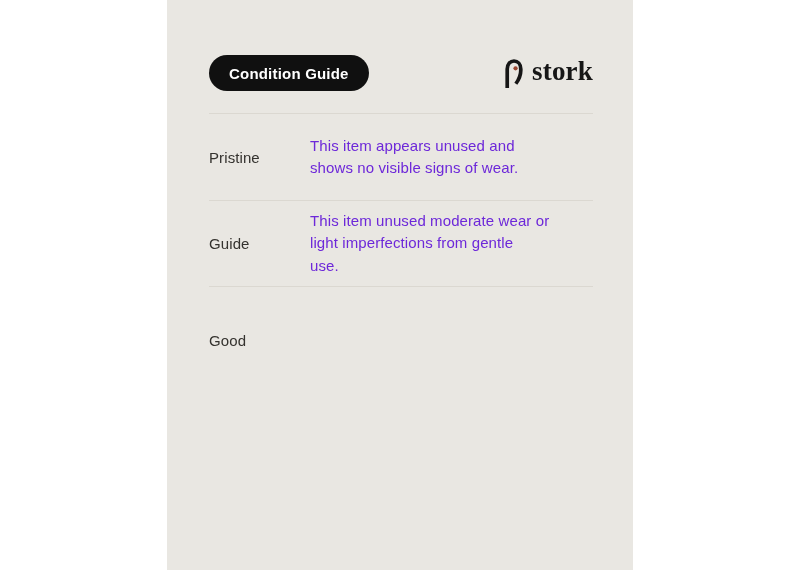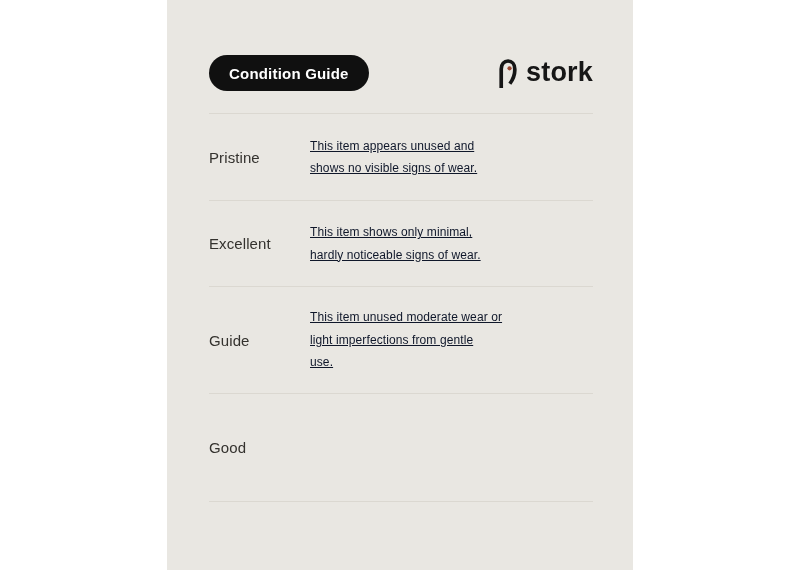--- a/index.html
+++ b/index.html
@@ -43,22 +43,23 @@
   }
   .badge span{
     color:#ffffff;
     font-size:15px;
     font-weight:700;
     letter-spacing:.2px;
     white-space:nowrap;
   }
   .logo{
     display:flex;
-    align-items:center;
+    align-items:flex-start;
     gap:6px;
+    font-family:Liberation Serif, serif;
   }
   .logo-word{
     font-size:27px;
     font-weight:600;
     color:#161616;
     letter-spacing:.2px;
     line-height:1;
     padding-bottom:2px;
   }
   
@@ -77,26 +78,25 @@
   .clabel{
     width:101px;
     flex-shrink:0;
     font-size:15px;
     font-weight:500;
     color:#34322e;
     letter-spacing:.1px;
   }
   .cdesc{
     white-space:pre;
-    font-size:12px;
+    font-size:15px;
     font-weight:500;
     line-height:22.4px;
-    color:#0f172a;
+    color:#6d28d9;
     letter-spacing:.1px;
-    text-decoration:underline;
   }
 </style>
 </head>
 <body>
 
 <div class="page">
   <div class="panel">
 
     <div class="header">
       <button class="badge" style="background: rgb(16, 16, 16);">
@@ -115,25 +115,20 @@
     </div>
 
     <div class="table">
 
       <div class="crow">
         <div class="clabel">Pristine</div>
         <div class="cdesc">This item appears unused and
 shows no visible signs of wear.</div>
       </div>
 
-      <div class="crow">
-        <div class="clabel">Excellent</div>
-        <div class="cdesc">This item shows only minimal,
-hardly noticeable signs of wear.</div>
-      </div>
 
       <div class="crow">
         <div class="clabel">Guide</div>
         <div class="cdesc">This item unused moderate wear or
 light imperfections from gentle
 use.</div>
       </div>
 
       <div class="crow">
         <div class="clabel">Good</div>

